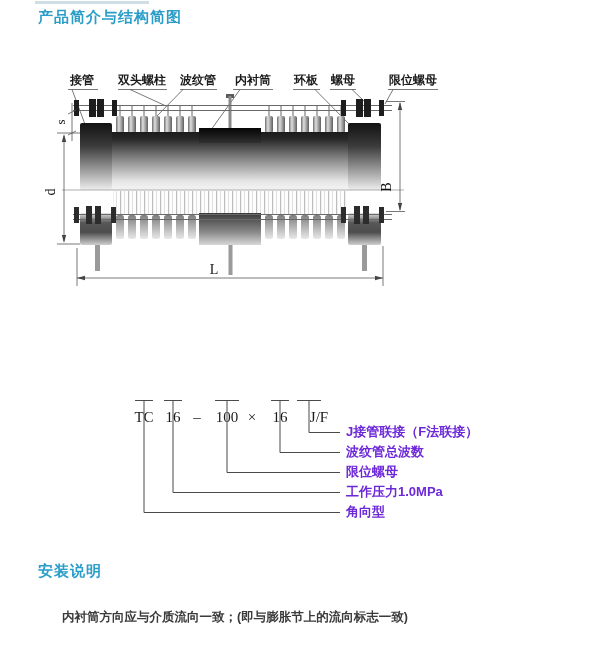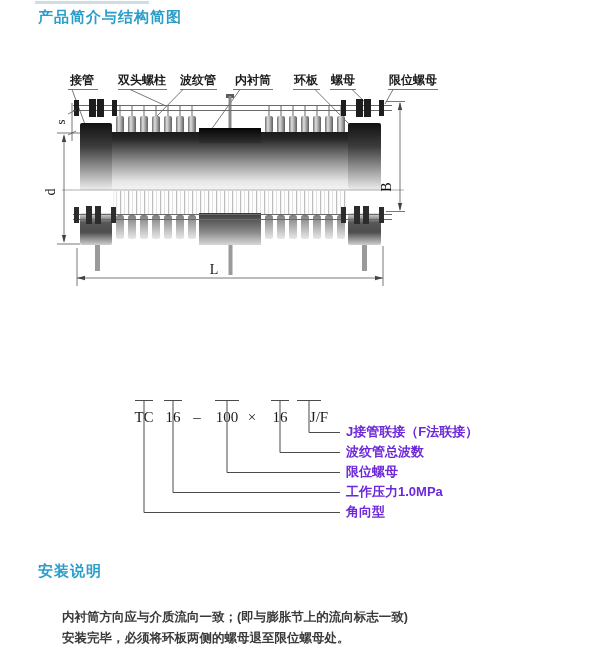--- a/index.html
+++ b/index.html
@@ -253,15 +253,14 @@
 
   <div class="legend-item" style="top:424px">J接管联接（F法联接）</div>
   <div class="legend-item" style="top:444px">波纹管总波数</div>
   <div class="legend-item" style="top:464px">限位螺母</div>
   <div class="legend-item" style="top:484px">工作压力1.0MPa</div>
   <div class="legend-item" style="top:504px">角向型</div>
 
   <h2 class="sec-heading" style="top:562px">安装说明</h2>
 
   <p class="body-line" style="top:601px">内衬筒方向应与介质流向一致；(即与膨胀节上的流向标志一致)</p>
-  <p class="body-line" style="top:622px">安装完毕，必须将环板两侧的螺母退至限位螺母处。</p>
 
 </div>
 
 </body></html>

